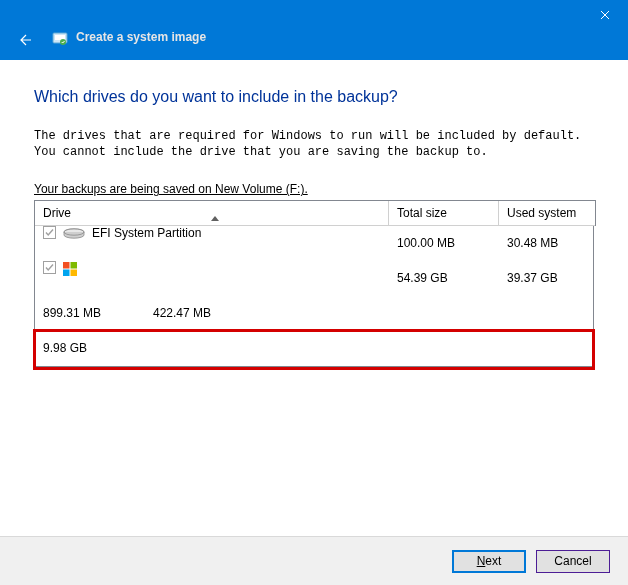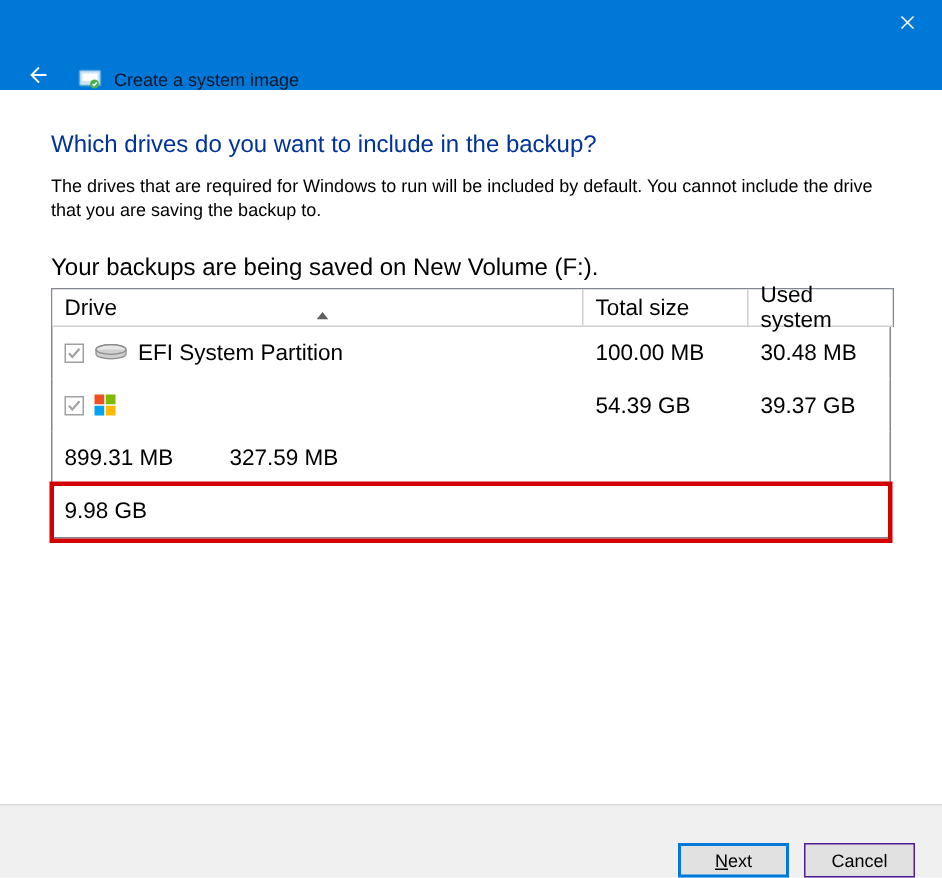--- a/index.html
+++ b/index.html
@@ -28,24 +28,25 @@
     width: 46px;
     height: 30px;
     display: flex;
     align-items: center;
     justify-content: center;
   }
   .close-btn svg { stroke: #fff; stroke-width: 1; }
   .header-row {
     height: 30px;
     background: #0078d7;
-    color: #0f172a;
-    display: flex;
-    align-items: flex-end;
+    color: #e5e5e5;
+    display: flex;
+    align-items: flex-start;
     padding-left: 14px;
+    font-weight: bold;
   }
   .back-arrow {
     width: 20px;
     height: 20px;
     display: flex;
     align-items: center;
     justify-content: center;
     margin-right: 18px;
   }
   .header-icon {
@@ -59,48 +60,50 @@
   .header-title {
     font-size: 12px;
   }
   .content {
     padding: 28px 34px 0 34px;
   }
   .main-heading {
     color: #003399;
     font-size: 16px;
     font-weight: 400;
-    margin-bottom: 10px;
+    margin-bottom: 22px;
   }
   .desc {
     color: #000;
     font-size: 12px;
     line-height: 1.35;
     margin-bottom: 22px;
+    font-family: Liberation Mono, monospace;
   }
   .saved-on {
-    font-size: 16px;
+    font-size: 12px;
     margin-bottom: 4px;
+    text-decoration: underline;
   }
   .grid {
     border: 1px solid #828790;
     border-bottom: none;
     width: 100%;
   }
   .grid-head {
     display: flex;
     background: #ffffff;
     border-bottom: 1px solid #d0d0d0;
     height: 24px;
     align-items: center;
     position: relative;
   }
   .col {
     padding: 0 8px;
-    font-size: 15px;
+    font-size: 12px;
     display: flex;
     align-items: center;
     height: 100%;
     box-sizing: border-box;
   }
   .col-h {
     border-right: 1px solid #d0d0d0;
   }
   .col-drive  { width: 354px; }
   .col-size   { width: 110px; }
@@ -111,21 +114,21 @@
     top: 9px;
   }
   .row {
     display: flex;
     height: 34px;
     align-items: center;
     border-bottom: 1px solid #ffffff;
   }
   .row .col-drive {
     display: flex;
-    align-items: center;
+    align-items: flex-start;
     gap: 6px;
   }
   .chk {
     width: 13px;
     height: 13px;
     border: 1px solid #000;
     box-sizing: border-box;
     display: flex;
     align-items: center;
     justify-content: center;
@@ -158,21 +161,21 @@
   }
   .footer {
     position: absolute;
     bottom: 0;
     left: 0;
     right: 0;
     border-top: 1px solid #d9d9d9;
     background: #f0f0f0;
     height: 48px;
     display: flex;
-    align-items: flex-end;
+    align-items: center;
     justify-content: flex-end;
     padding-right: 18px;
     gap: 10px;
   }
   .btn {
     min-width: 74px;
     height: 23px;
     border: 1px solid #4c1d95;
     background: #e1e1e1;
     font-size: 12px;
@@ -275,21 +278,21 @@
                 <rect x="1" y="8.5" width="6.5" height="6.5" fill="#00a4ef"></rect>
                 <rect x="8.5" y="8.5" width="6.5" height="6.5" fill="#ffb900"></rect>
               </svg>
             </span>
           </div>
           <div class="col col-size">54.39 GB</div>
           <div class="col col-used">39.37 GB</div>
         </div>
         <div class="row">
           <div class="col col-size">899.31 MB</div>
-          <div class="col col-used">327.59 MB</div>
+          <div class="col col-used">422.47 MB</div>
         </div>
         <div class="row">
           <div class="col col-size">9.98 GB</div>
         </div>
       </div>
     <div class="highlight-box" id="hl" style="left: -1px; top: 129px; width: 562px; height: 41px;"></div>
   </div>
 </div>
 
 <div class="footer">

